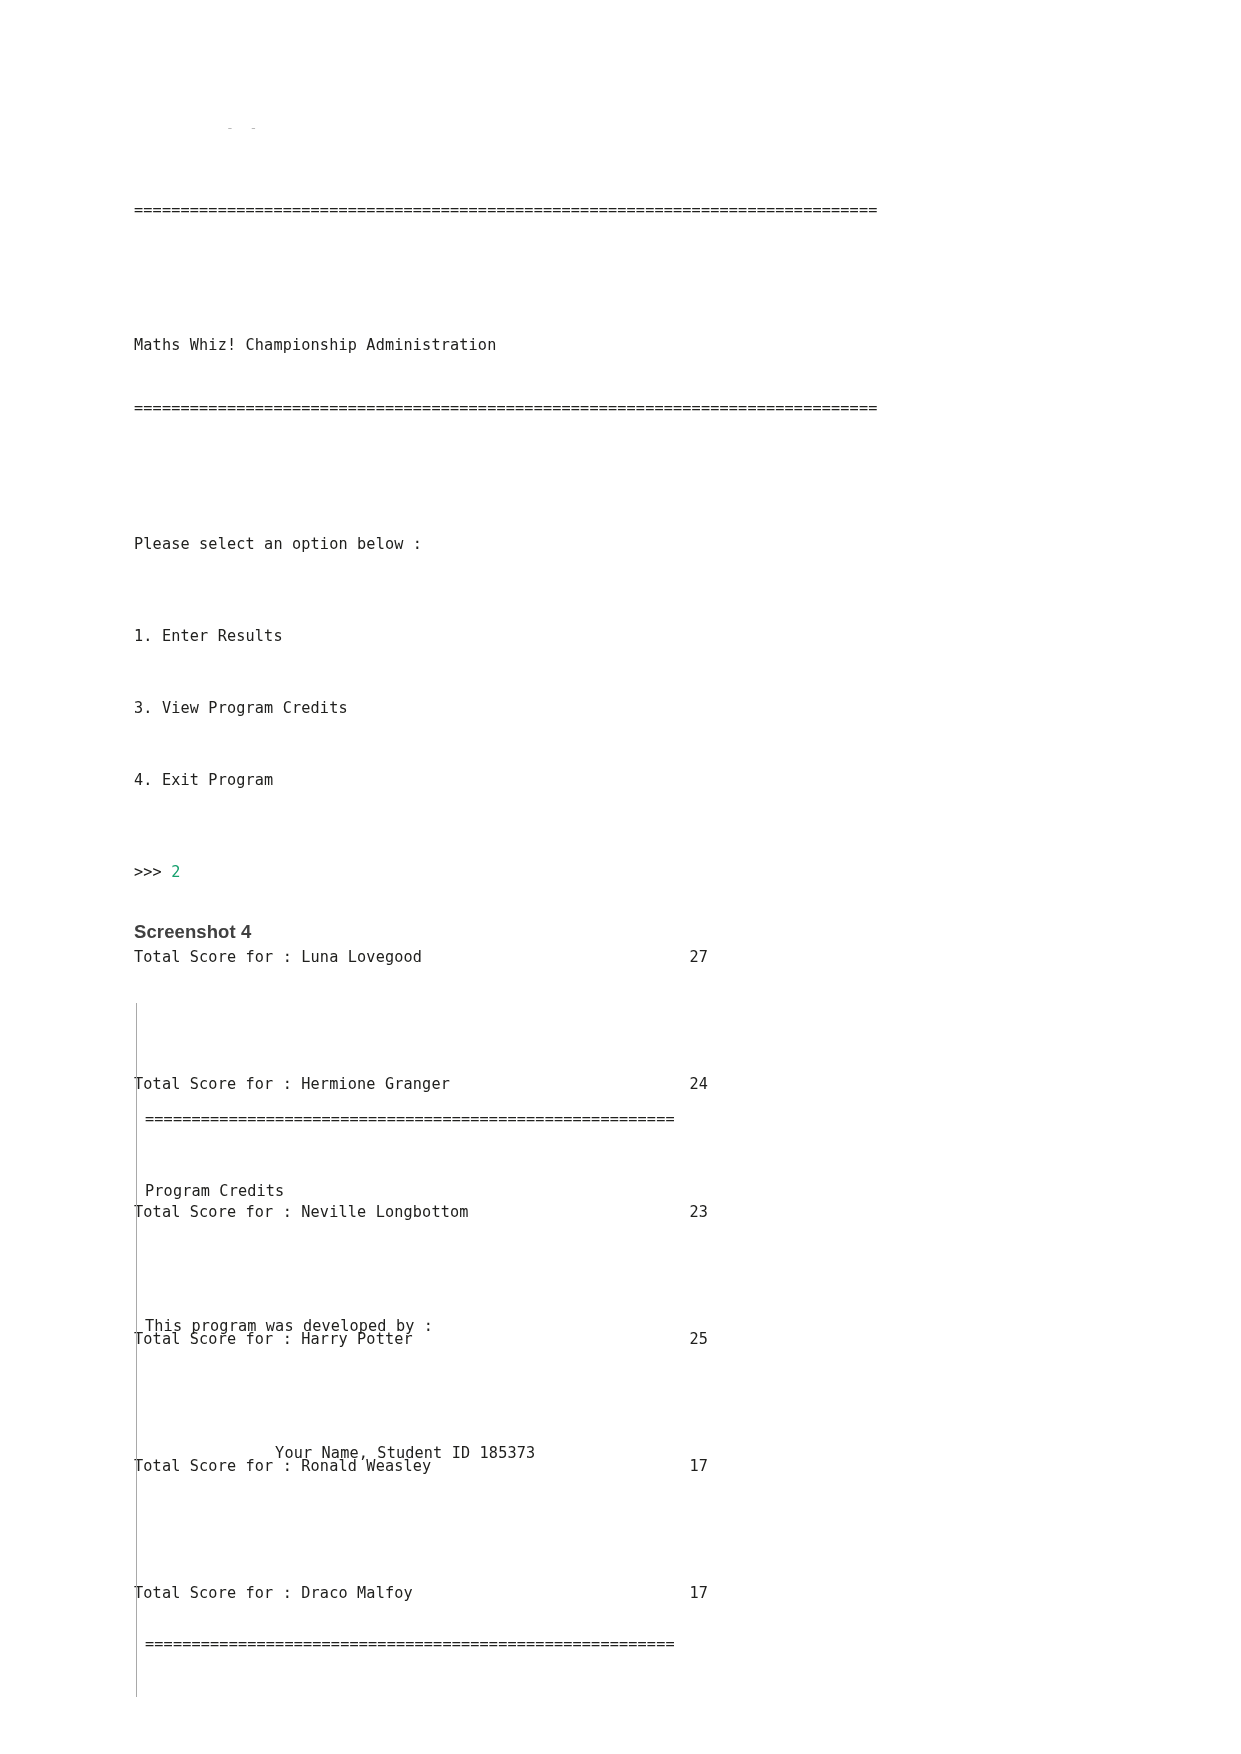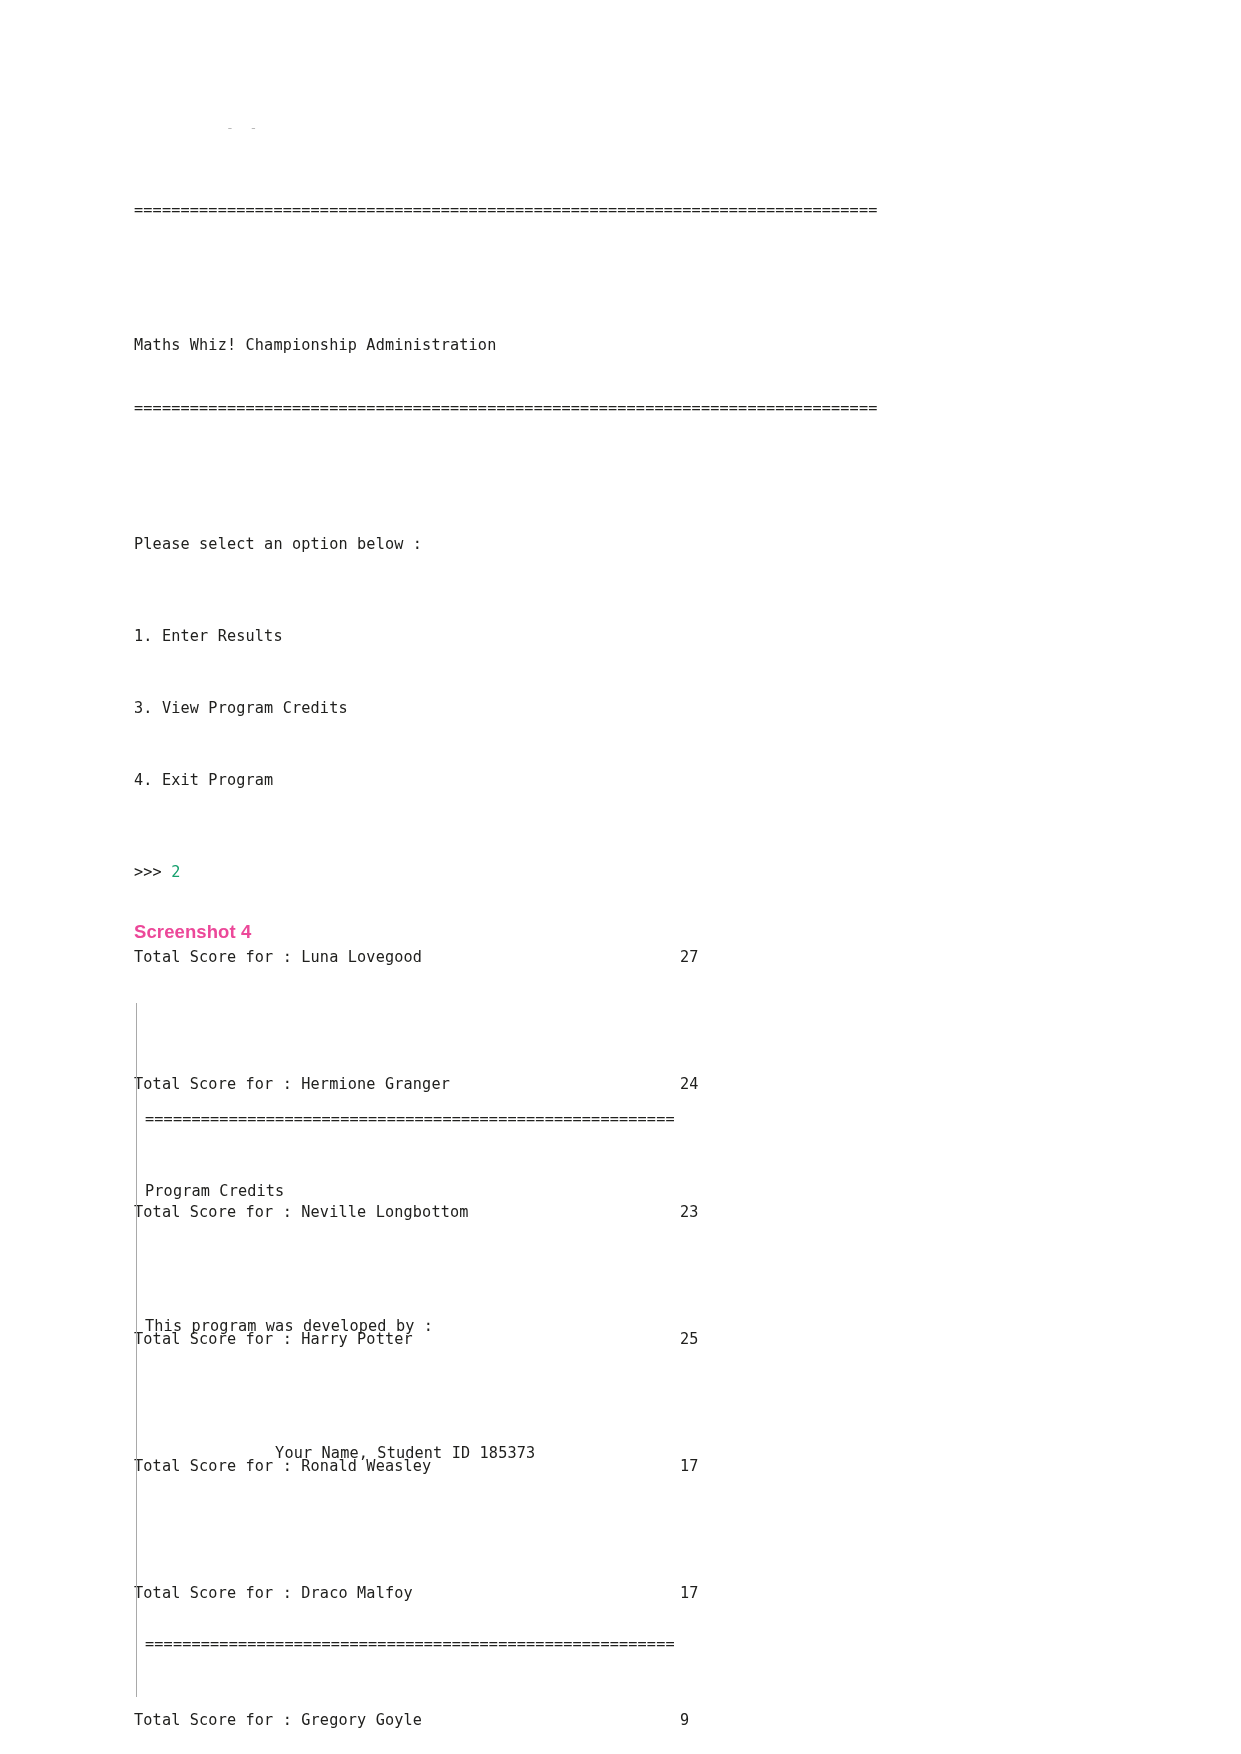--- a/index.html
+++ b/index.html
@@ -91,40 +91,40 @@
     position: relative;
     height: 21.2px;
     white-space: pre;
   }
   .score-label { display: inline; }
   .score-value {
     position: absolute;
     left: 546px;
     top: 0;
     width: 28px;
-    text-align: left;
+    text-align: right;
     white-space: pre;
   }
 
   
   .credit-author {
     display: block;
     white-space: pre;
     min-height: 21.2px;
   }
 
   
   .doc-heading {
     position: absolute;
     left: 134px;
     top: 921px;
     font-family: "Liberation Sans", sans-serif;
     font-size: 18.5px;
     font-weight: bold;
-    color: #ec4899;
+    color: #404040;
     letter-spacing: 0.1px;
   }
 </style>
 </head>
 <body>
 
 <div class="page">
 
   <div class="ghost-row">-  -</div>
 
@@ -148,21 +148,20 @@
     <span class="score-row"><span class="score-label">Total Score for : Hermione Granger</span><span class="score-value">24</span></span>
     <span class="blank"></span>
     <span class="score-row"><span class="score-label">Total Score for : Neville Longbottom</span><span class="score-value">23</span></span>
     <span class="blank"></span>
     <span class="score-row"><span class="score-label">Total Score for : Harry Potter</span><span class="score-value">25</span></span>
     <span class="blank"></span>
     <span class="score-row"><span class="score-label">Total Score for : Ronald Weasley</span><span class="score-value">17</span></span>
     <span class="blank"></span>
     <span class="score-row"><span class="score-label">Total Score for : Draco Malfoy</span><span class="score-value">17</span></span>
     <span class="blank"></span>
-    <span class="score-row"><span class="score-label">Total Score for : Gregory Goyle</span><span class="score-value">9</span></span>
     
     
 
     
 
     
     
     
 
   </div>

